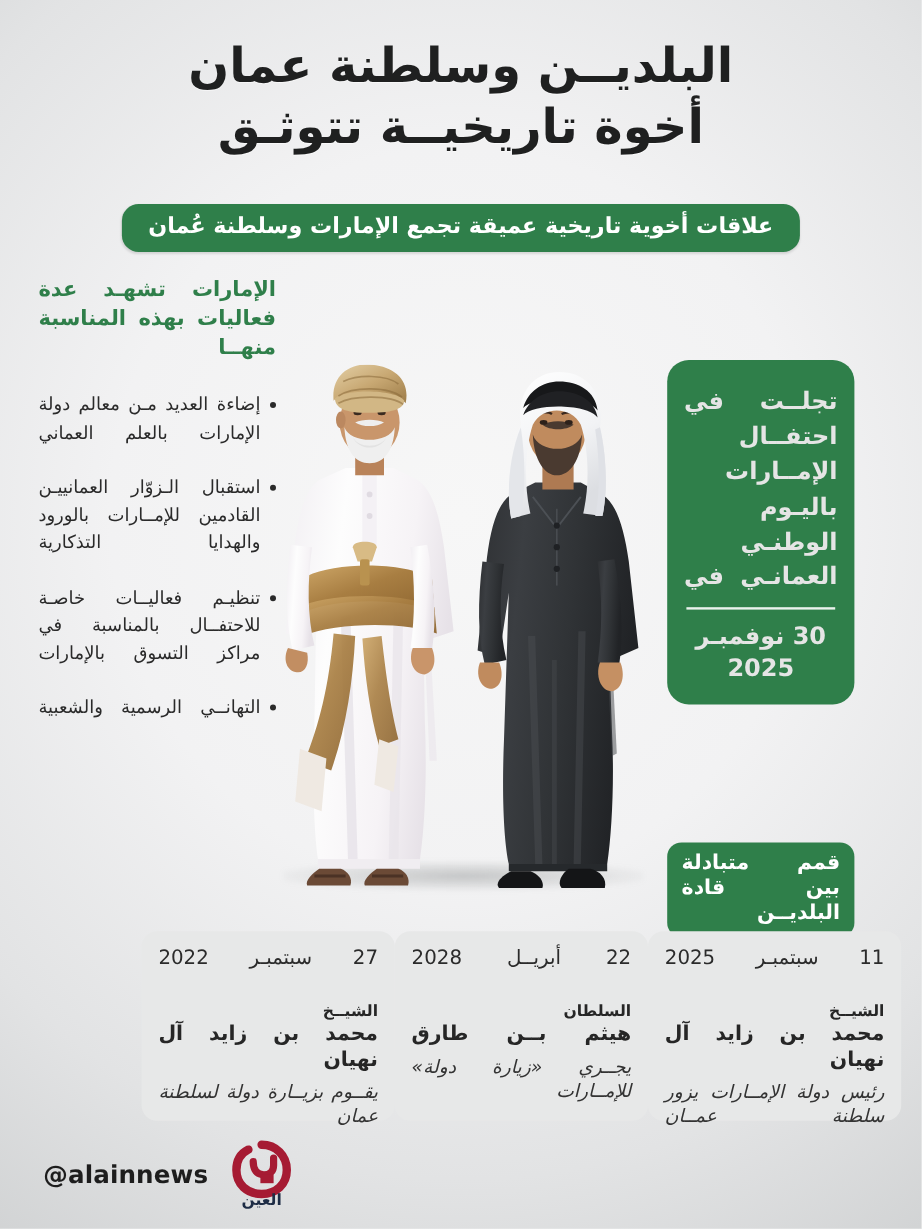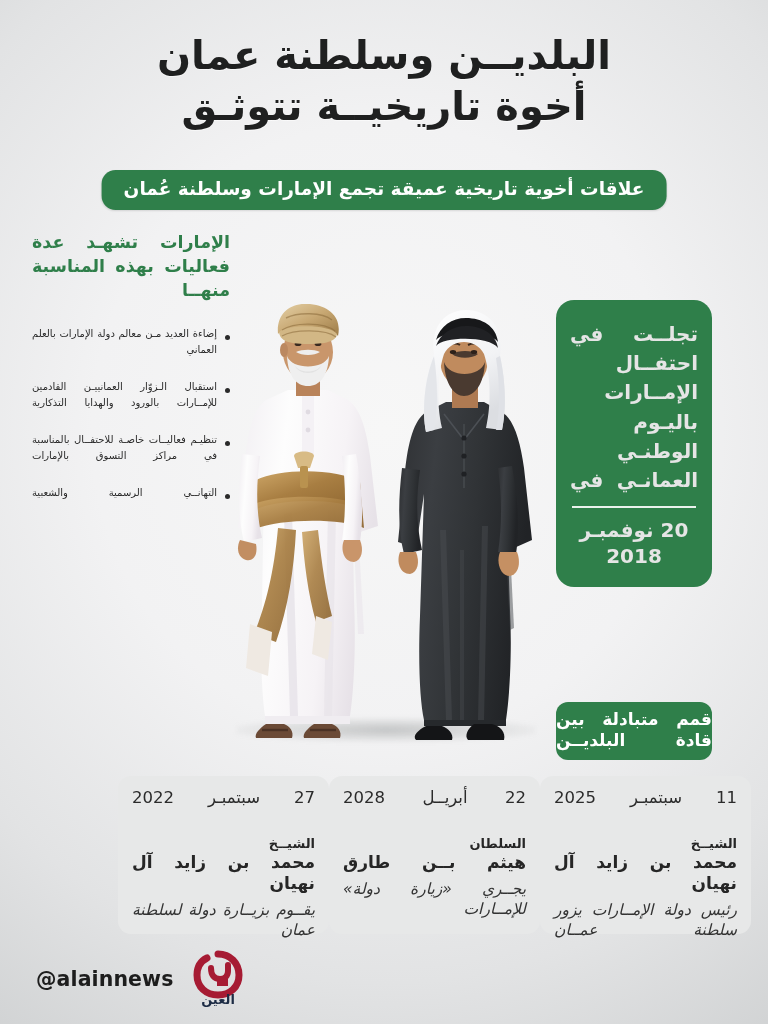--- a/index.html
+++ b/index.html
@@ -74,21 +74,21 @@
     font-size: 17.5px;
     line-height: 1.38;
     text-align: justify;
     text-align-last: justify;
     margin-bottom: 24px;
     direction: rtl;
   }
   .bullet-item {
     position: relative;
     color: #2a2a2a;
-    font-size: 10px;
+    font-size: 15px;
     line-height: 1.55;
     margin-bottom: 22px;
     padding-right: 13px;
     text-align: justify;
     text-align-last: justify;
     direction: rtl;
   }
   .bullet-item::before {
     content: "";
     position: absolute;
@@ -158,21 +158,21 @@
   
   .summits-pill {
     position: absolute;
     top: 702px;
     left: 556px;
     width: 156px;
     box-sizing: border-box;
     background: #2f7f4a;
     color: #ffffff;
     border-radius: 12px;
-    padding: 7px 0 9px;
+    padding: 7px 12px 9px;
     font-size: 17px;
     font-weight: bold;
     line-height: 1.24;
     text-align: justify;
     text-align-last: justify;
     direction: rtl;
   }
 
   
   .cards-row {
@@ -422,21 +422,21 @@
       <path d="M34 410 L116 410 L116 416 L34 416 Z" fill="#26292c"></path>
 
       <path d="M36 416 C28 420 22 426 26 430 L62 430 C64 424 58 418 52 416 Z" fill="#141517"></path>
       <path d="M84 414 C78 418 74 426 78 430 L114 430 C116 422 110 416 102 414 Z" fill="#141517"></path>
     </svg>
   </div>
 
   <div class="green-box">
     <div class="green-box-text">تجلــت في احتفــال الإمــارات باليـوم الوطنـي العمانـي في</div>
     <div class="green-box-rule"></div>
-    <div class="green-box-date">20 نوفمبـر 2018</div>
+    <div class="green-box-date">30 نوفمبـر 2025</div>
   </div>
 
   <div class="summits-pill">قمم متبادلة بين قادة البلديــن</div>
 
   <div class="cards-row">
     <div class="t-card">
       <div class="t-date">27 سبتمبـر 2022</div>
       <div class="t-role">الشيــخ</div>
       <div class="t-name">محمد بن زايد آل نهيان</div>
       <div class="t-desc">يقــوم بزيــارة دولة لسلطنة عمان</div>

